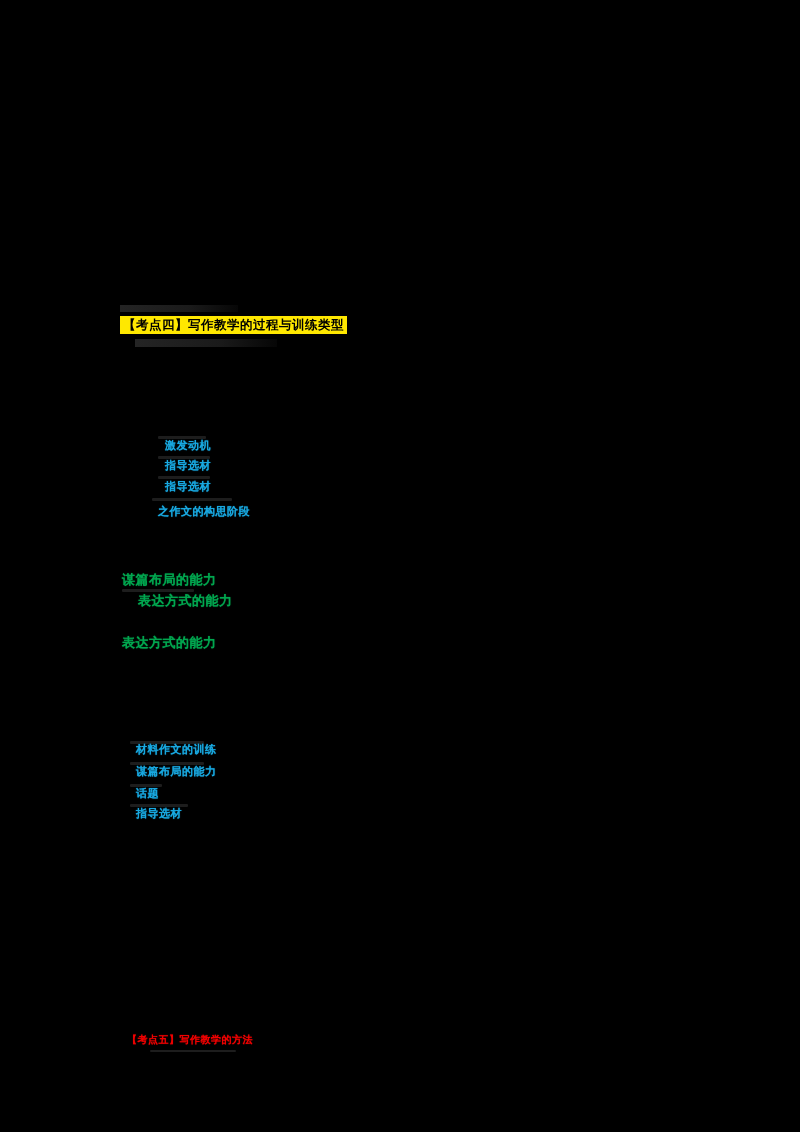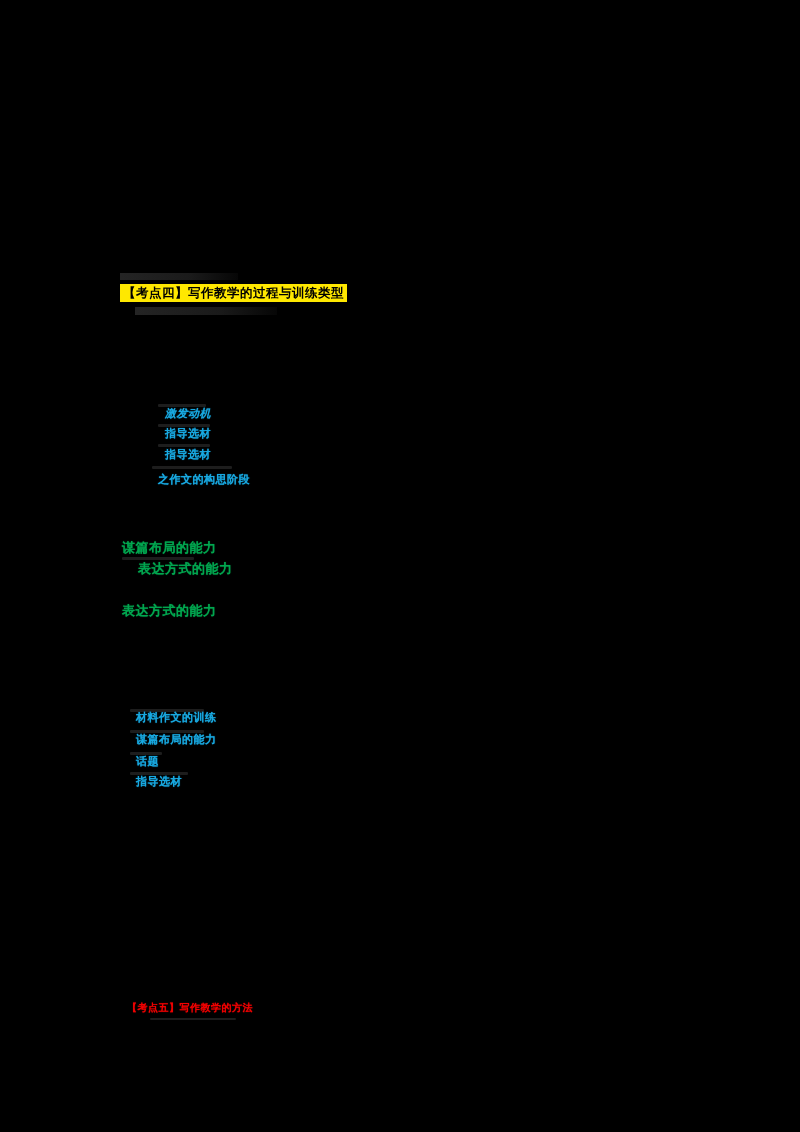--- a/index.html
+++ b/index.html
@@ -11,20 +11,21 @@
     width: 800px;
     height: 1132px;
     font-family: "DejaVu Sans", "Liberation Sans", sans-serif;
     overflow: hidden;
   }
   #page {
     position: relative;
     width: 800px;
     height: 1004px;
     background: #000000;
+    margin-top: 32px;
   }
 
   
   .run {
     position: absolute;
     white-space: nowrap;
     line-height: 1;
     letter-spacing: 0.5px;
   }
 
@@ -84,21 +85,21 @@
 
 <div id="page">
 
   <div class="faint-band" style="left:120px; top:273px; width:118px; height:7px;"></div>
 
   <div class="run hl-yellow" style="left:120px; top:284px;">【考点四】写作教学的过程与训练类型</div>
 
   <div class="faint-band" style="left:135px; top:307px; width:142px; height:8px;"></div>
 
   <div class="ghost dim" style="left:158px; top:404px; width:48px;"></div>
-  <div class="run hl-cyan" style="left:165px; top:408px;font-style:italic;">激发动机</div>
+  <div class="run hl-cyan" style="left:165px; top:408px;">激发动机</div>
 
   <div class="ghost dim" style="left:158px; top:424px; width:52px;"></div>
   <div class="run hl-cyan" style="left:165px; top:428px;">指导选材</div>
 
   <div class="ghost dim" style="left:158px; top:444px; width:52px;"></div>
   <div class="run hl-cyan" style="left:165px; top:449px;">指导选材</div>
 
   <div class="ghost dim" style="left:152px; top:466px; width:80px;"></div>
   <div class="run hl-cyan" style="left:158px; top:474px;">之作文的构思阶段</div>
 

